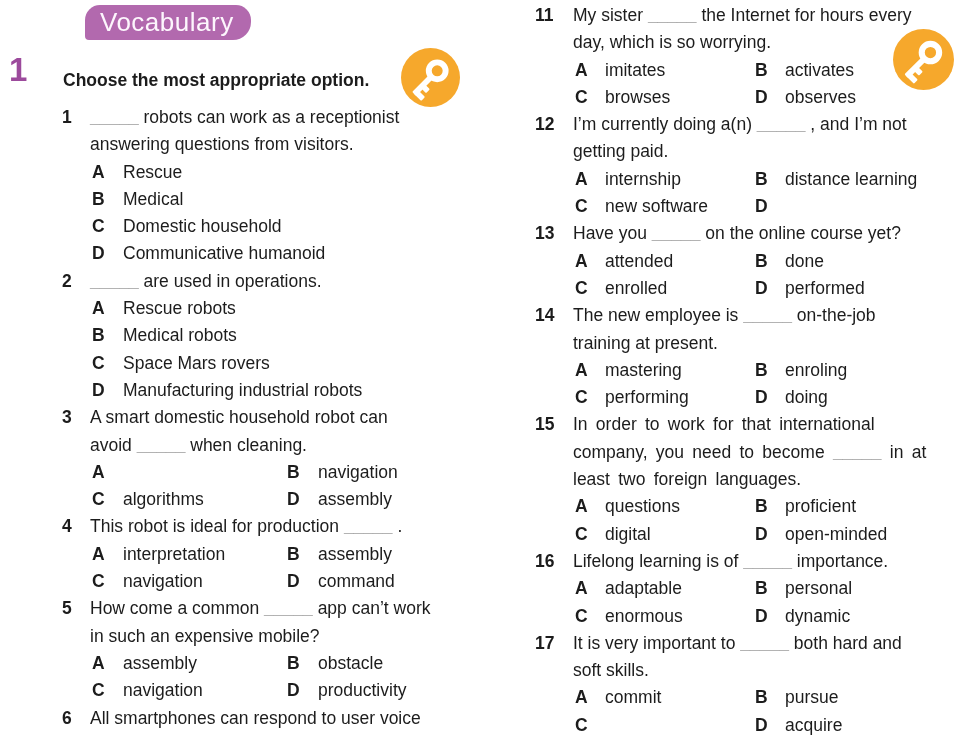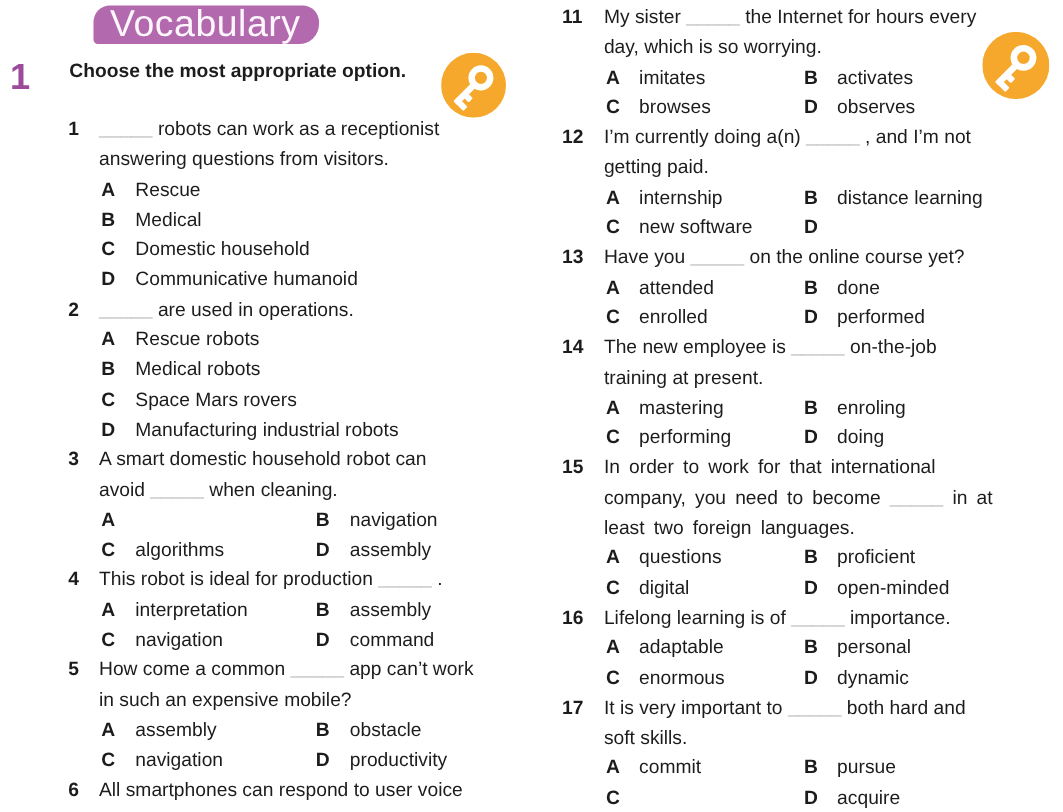--- a/index.html
+++ b/index.html
@@ -10,41 +10,41 @@
     --blank:#969696;
   }
   *{box-sizing:border-box;}
   html,body{margin:0;padding:0;background:#fff;}
   body{font-family:"Liberation Sans","DejaVu Sans",sans-serif;color:var(--text);}
   .page{position:relative;width:966px;height:738px;background:#fff;overflow:hidden;}
 
   .badge{
     position:absolute;left:85px;top:5px;
     background:var(--badge-bg);color:#fdf6fd;
-    font-size:34px;line-height:34px;padding:0 17px 1px 15px;
+    font-size:26px;line-height:34px;padding:0 17px 1px 15px;
     border-radius:15px 15px 18px 4px;
     letter-spacing:.5px;
   }
   .ex-num{
     position:absolute;left:9px;top:52px;
     color:var(--purple);font-size:33px;font-weight:bold;line-height:36px;
   }
   .instruction{
-    position:absolute;left:63px;top:52px;
+    position:absolute;left:63px;top:68px;
     font-size:17.5px;font-weight:bold;line-height:24px;
   }
   .key-btn{position:absolute;border:none;background:none;padding:0;cursor:pointer;}
   .key-btn svg{display:block;}
   .key-left{left:401px;top:48px;width:59px;height:59px;}
   .key-right{left:893px;top:29px;width:61px;height:61px;}
   .key-btn .disc{fill:var(--orange);}
 
   .col{position:absolute;font-size:17.5px;line-height:27.3px;}
   .col-left{left:62px;top:104px;width:412px;}
-  .col-right{left:511px;top:2px;width:424px;}
+  .col-right{left:535px;top:2px;width:424px;}
 
   .q{display:flex;align-items:flex-start;}
   .q-num{font-weight:bold;flex:0 0 28px;}
   .col-right .q-num{flex:0 0 38px;}
   .q-body{flex:1 1 auto;min-width:0;}
   .q-text{white-space:pre-wrap;}
   .q-text.justify{word-spacing:3.4px;}
   .q-text .blank{color:var(--blank);font-weight:bold;}
 
   .opts-stack .opt{display:flex;}

